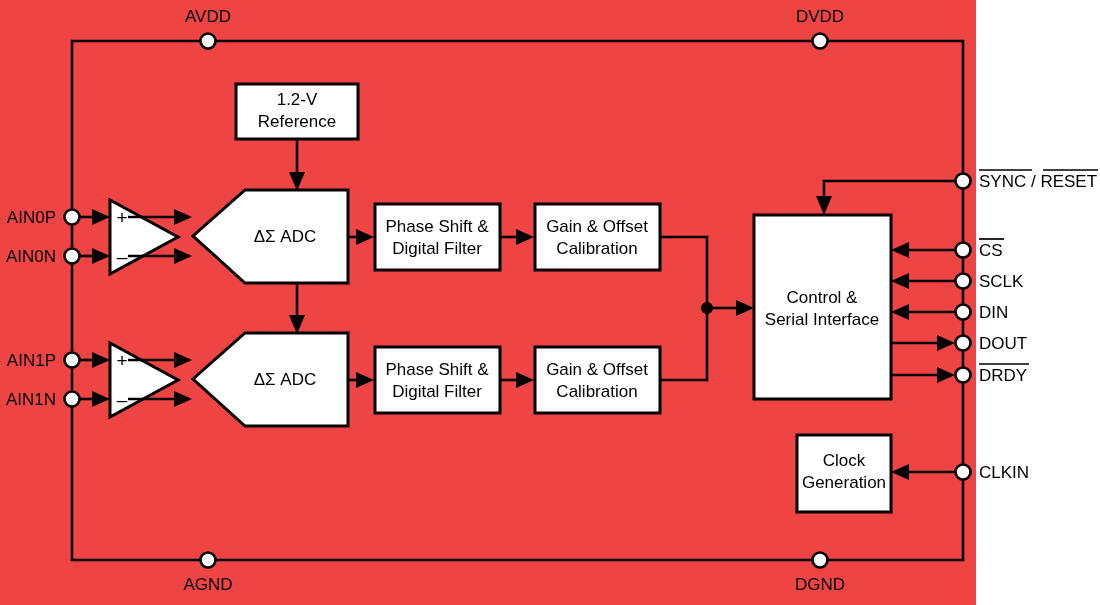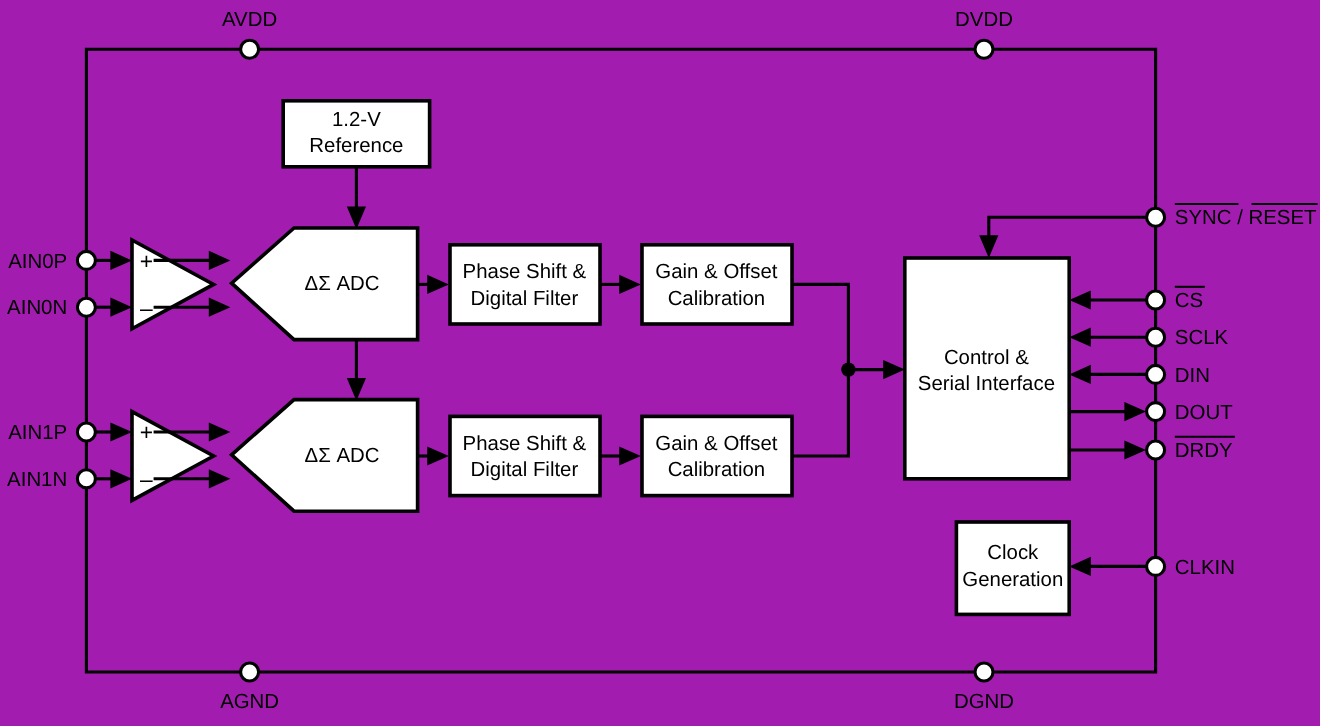--- a/index.html
+++ b/index.html
@@ -8,23 +8,23 @@
     background: #ffffff;
   }
   body {
     width: 1100px;
     height: 605px;
     font-family: "Liberation Sans", sans-serif;
     overflow: hidden;
   }
   #diagram-root {
     position: relative;
-    width: 1100px;
+    width: 976px;
     height: 605px;
-    background: #a21caf;
+    background: #ef4444;
   }
   svg#block-diagram {
     display: block;
     width: 1100px;
     height: 605px;
   }
   .wire {
     stroke: #000000;
     stroke-width: 2.6;
     fill: none;

